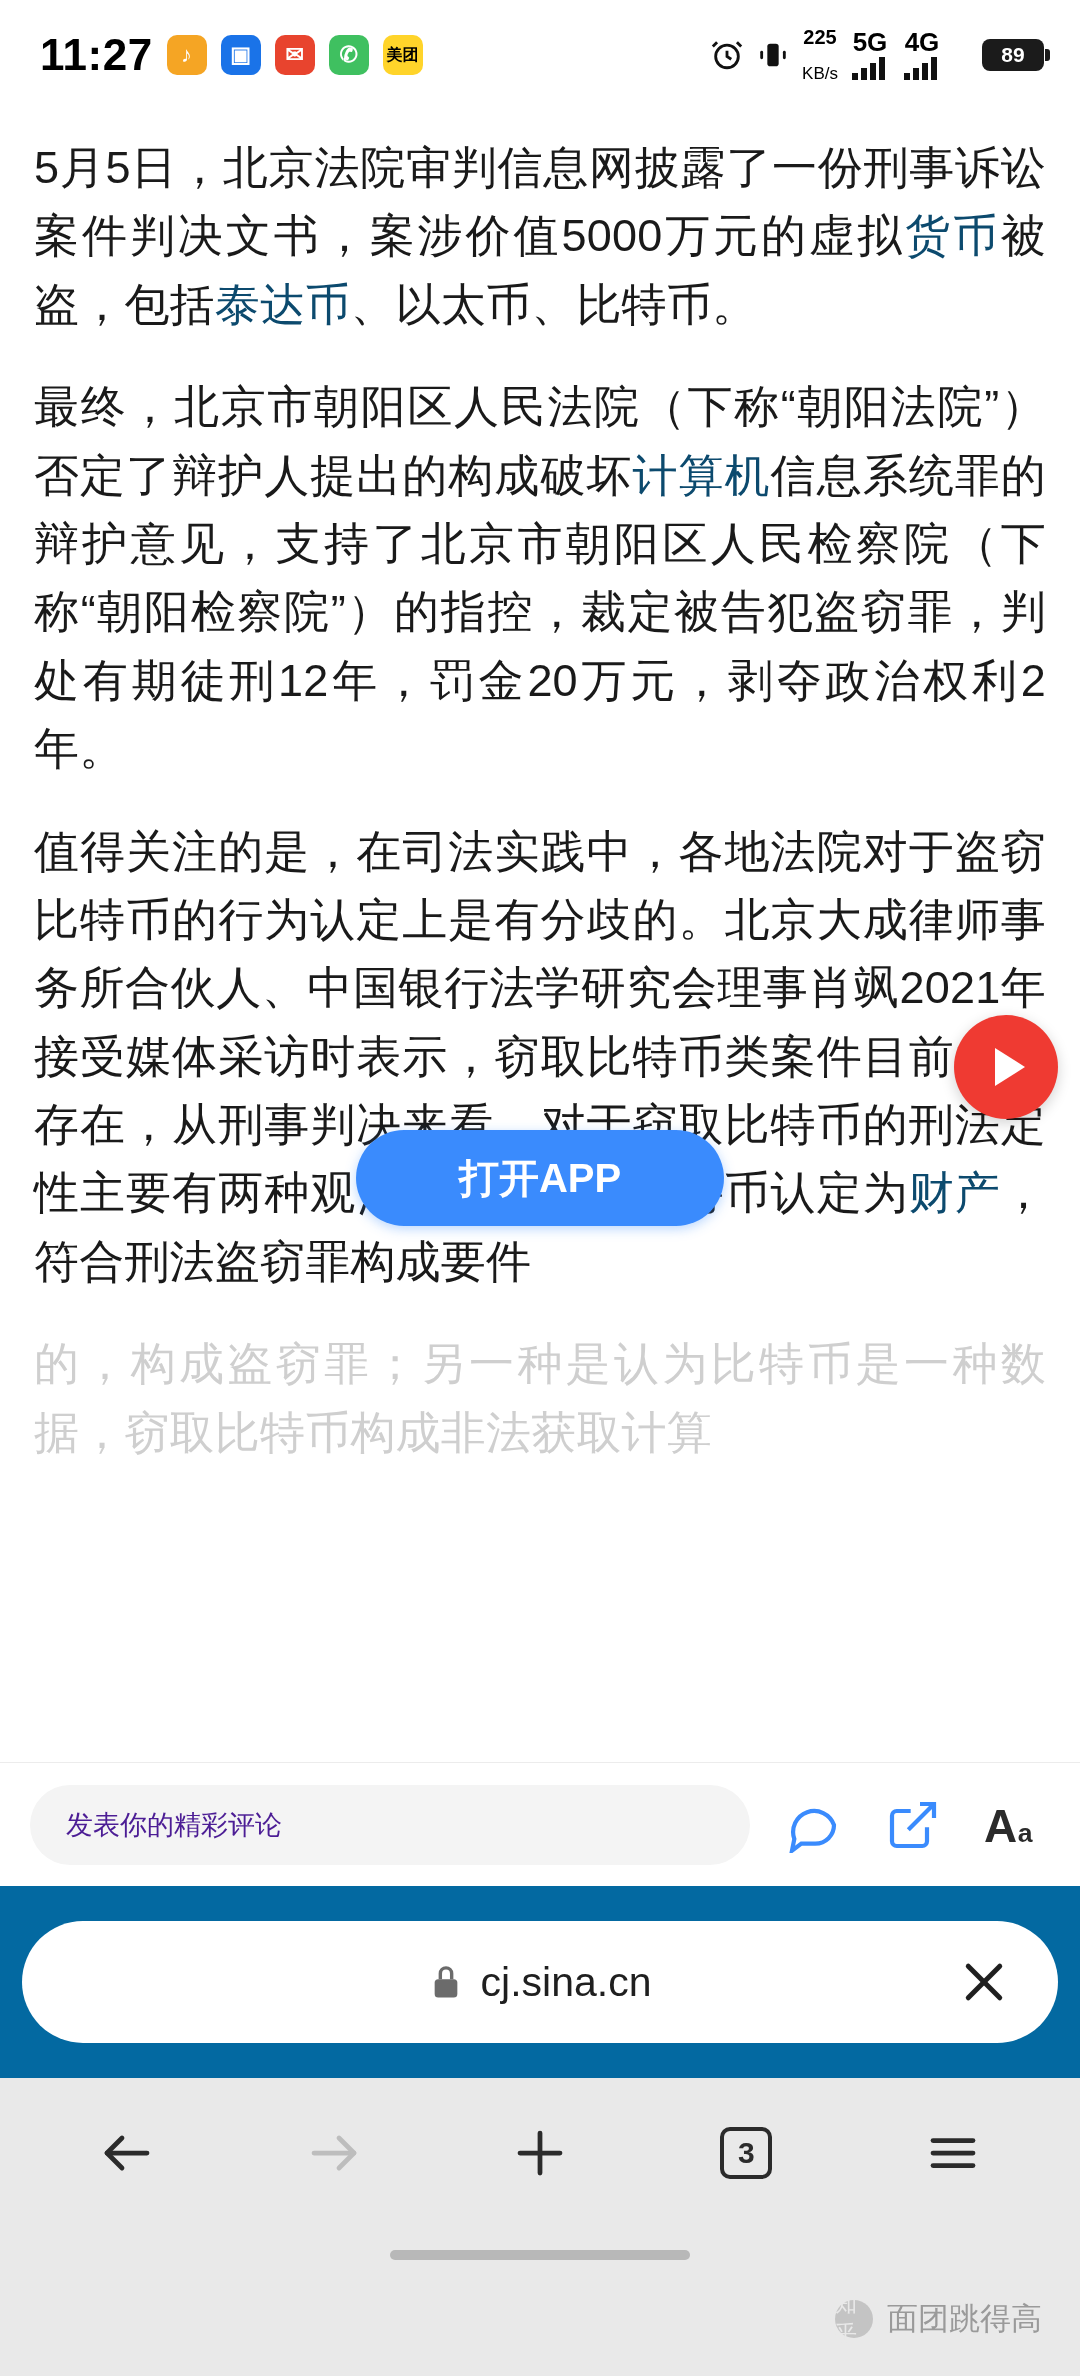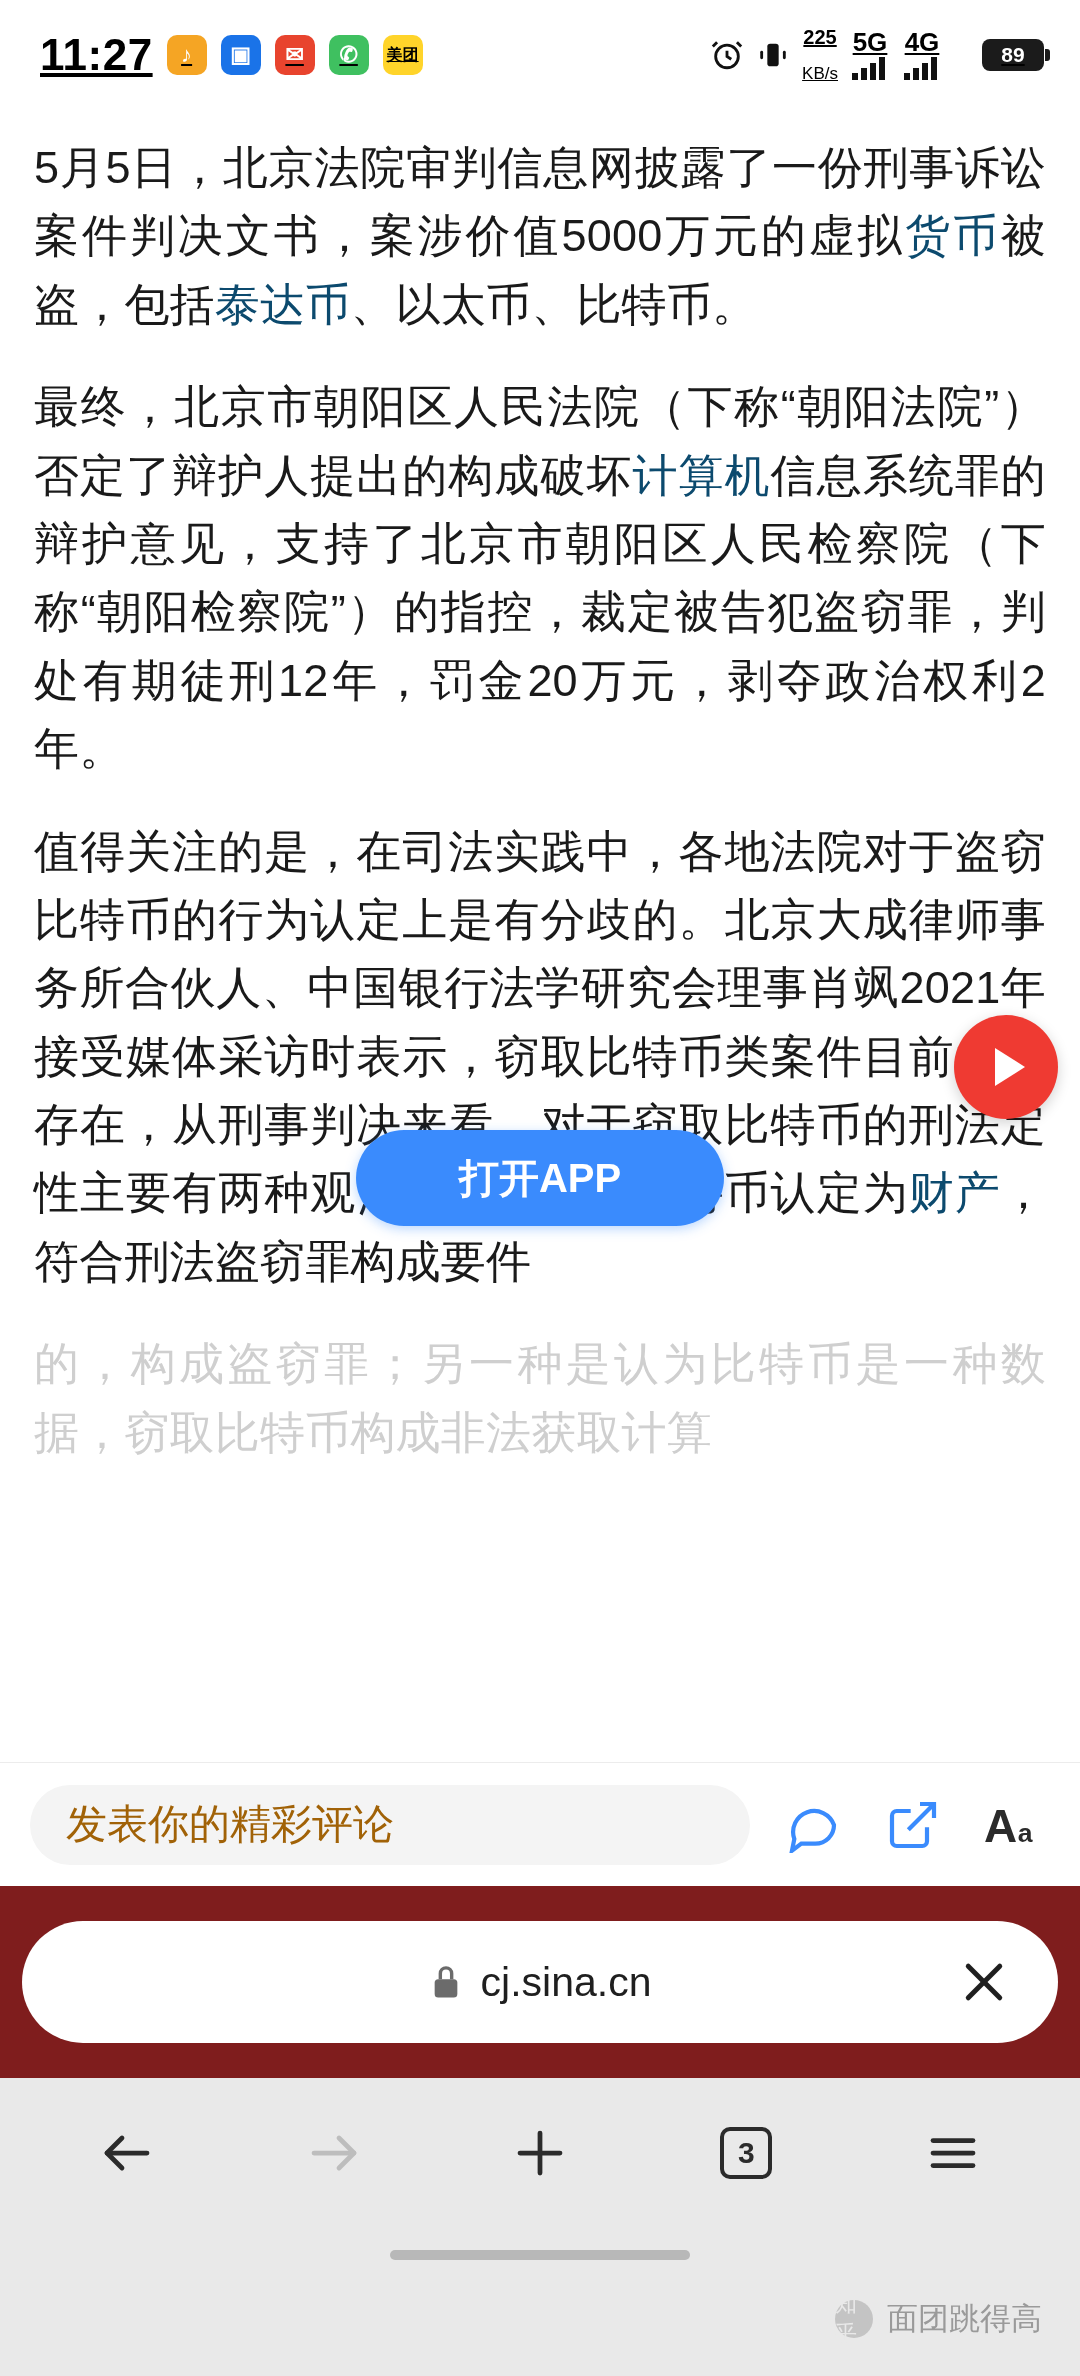--- a/index.html
+++ b/index.html
@@ -19,21 +19,20 @@
 
   
   .statusbar {
     height: 110px;
     flex: 0 0 110px;
     background: #ffffff;
     display: flex;
     align-items: center;
     justify-content: space-between;
     padding: 0 36px 0 40px;
-    text-decoration: underline;
   }
   .status-left {
     display: flex;
     align-items: center;
     gap: 14px;
   }
   .clock {
     font-size: 44px;
     font-weight: bold;
     color: #000;
@@ -169,34 +168,34 @@
     gap: 26px;
   }
   .comment-input {
     flex: 1 1 auto;
     height: 80px;
     border-radius: 40px;
     background: #f4f4f4;
     display: flex;
     align-items: center;
     padding: 0 36px;
-    font-size: 41px;
-    color: #a16207;
+    font-size: 27px;
+    color: #4c1d95;
   }
   .cbar-icon {
     width: 74px; height: 74px;
     display: flex;
     align-items: center;
     justify-content: center;
   }
 
   
   .browserbar {
     flex: 0 0 192px;
-    background: #7f1d1d;
+    background: #0369a1;
     display: flex;
     align-items: center;
     justify-content: center;
     padding: 0 22px;
   }
   .urlpill {
     width: 100%;
     height: 122px;
     background: #ffffff;
     border-radius: 61px;

